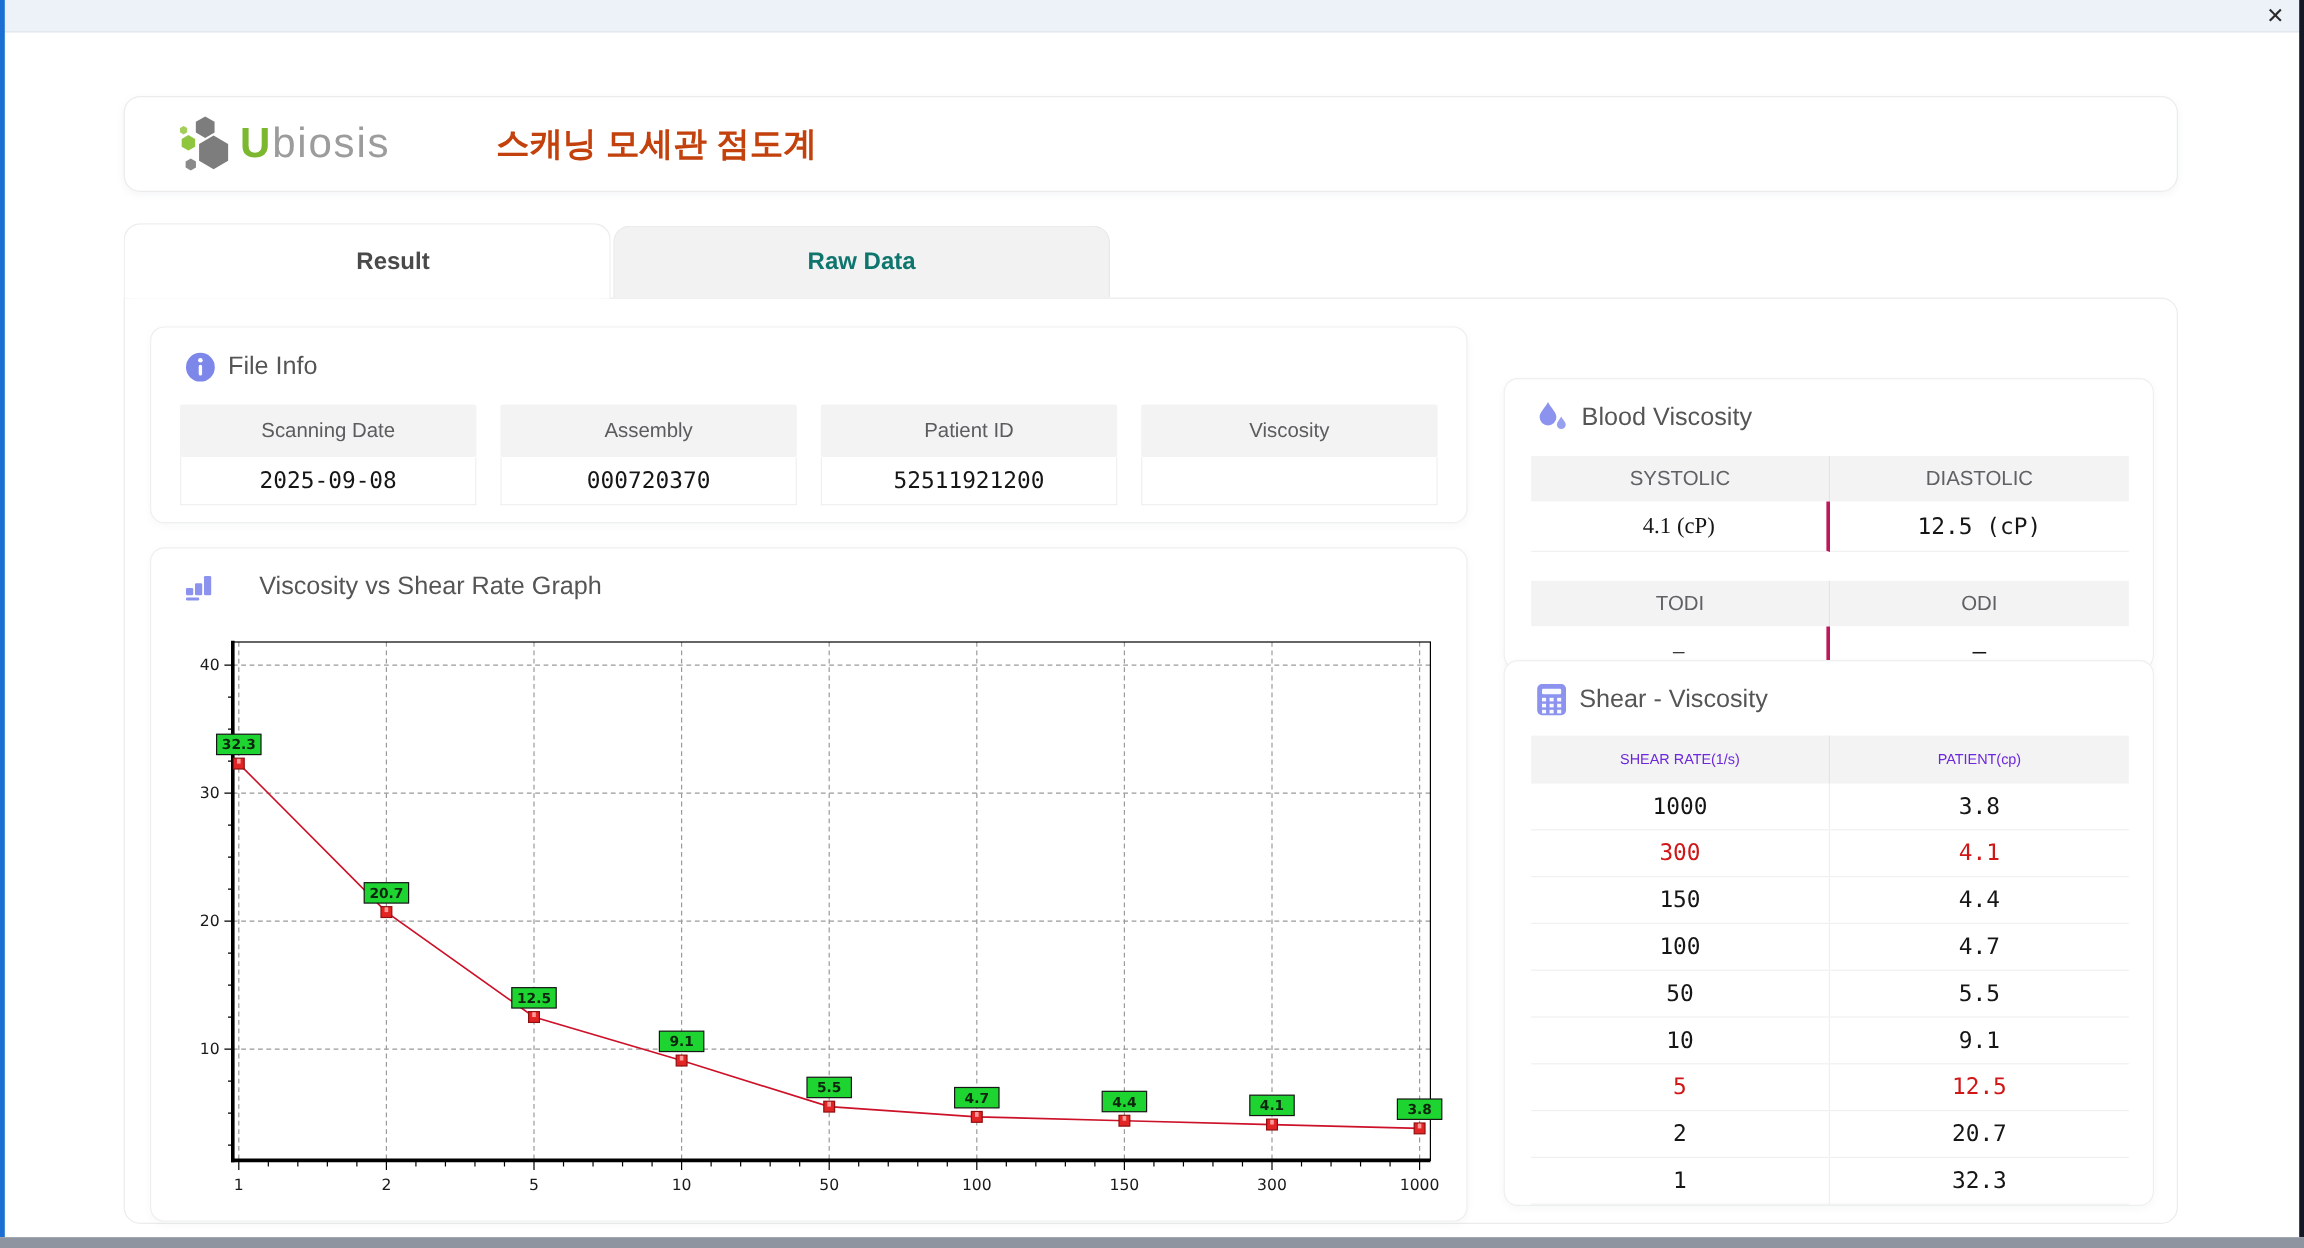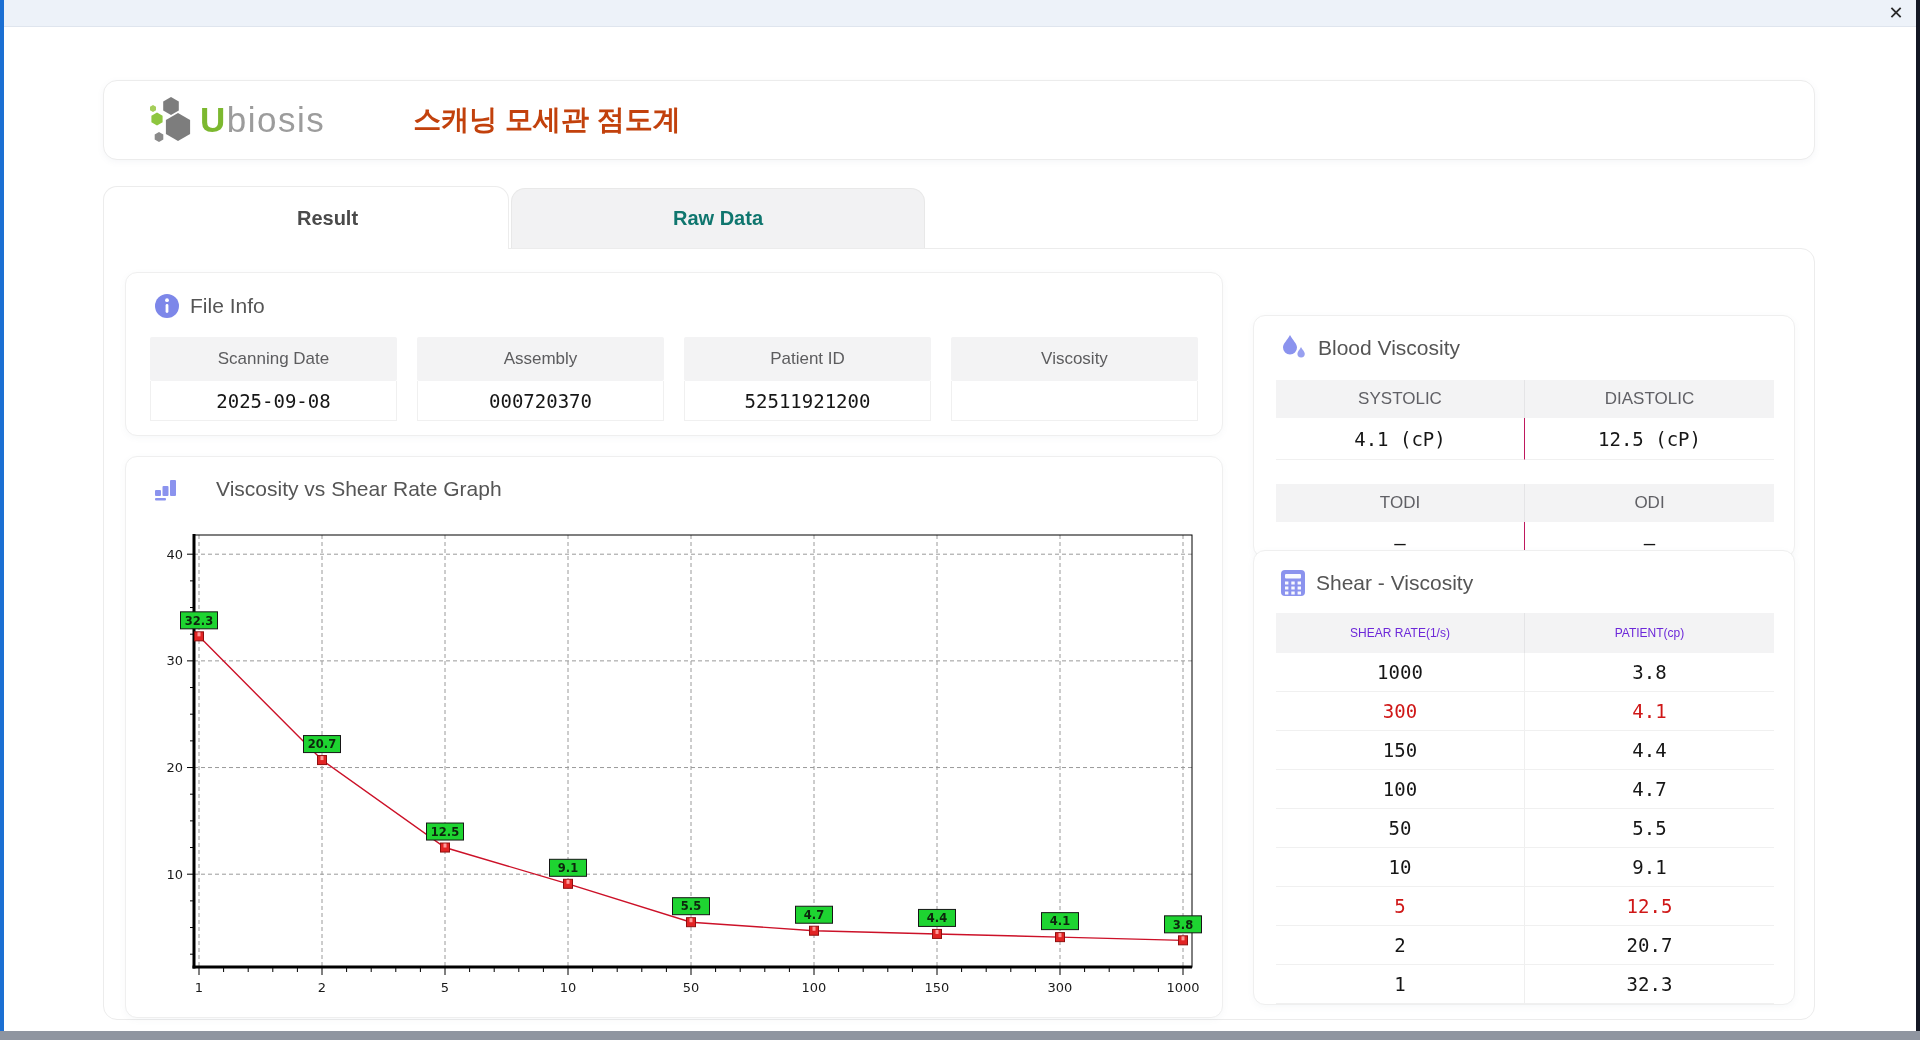--- a/index.html
+++ b/index.html
@@ -60,21 +60,21 @@
 
   .bv-card { left:1253px; top:284px; width:542px; height:243px;margin-top:31px; }
   .bv-card .card-head { margin:18px 0 0 26px; }
   .mini-table { position:absolute; left:22px; width:498px; }
   .bv-t1 { top:64px; } .bv-t2 { top:168px; }
   .mt-row { display:flex; }
   .mt-head .mt-cell { height:38px; background:#f3f3f4; color:#606065; font-size:17px; }
   .mt-cell { width:249px; display:flex; align-items:center; justify-content:center; }
   .mt-head .mt-cell:first-child { border-right:1px solid #e4e4e6; }
   .mt-vals .mt-cell { height:42px; background:#fff; border-bottom:1px solid #f0f0f0; }
-  .mt-vals .mt-cell:first-child { border-right:1px solid #be185d; }
+  .mt-vals .mt-cell:first-child { border-right:3px solid #be185d;font-family:Liberation Serif, serif; }
 
   .sv-card { left:1253px; top:550px; width:542px; height:455px; }
   .sv-card .card-head { margin:18px 0 0 26px; }
   .sv-table { position:absolute; left:22px; top:62px; width:498px; }
   .sv-head { display:flex; background:#f3f3f4; }
   .sv-head div { width:249px; height:40px; display:flex; align-items:center; justify-content:center;
     color:#6d28d9; font-size:12px; }
   .sv-head div:first-child { border-right:1px solid #e4e4e6; }
   .sv-row { display:flex; border-bottom:1px solid #f0f0f0; }
   .sv-row div { width:249px; height:38px; display:flex; align-items:center; justify-content:center; }

